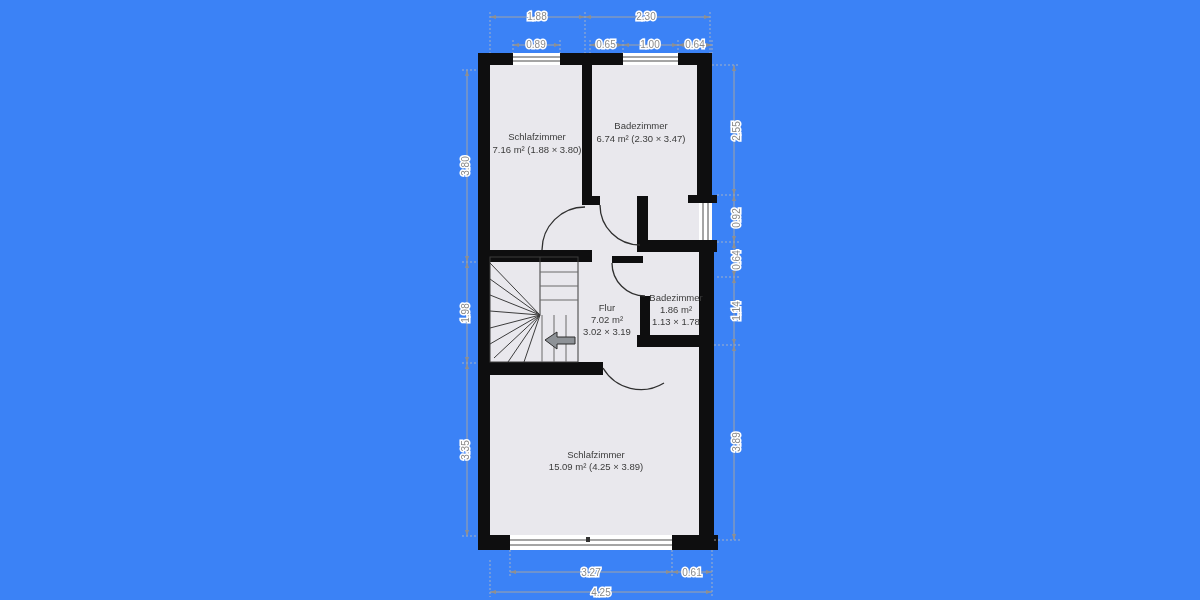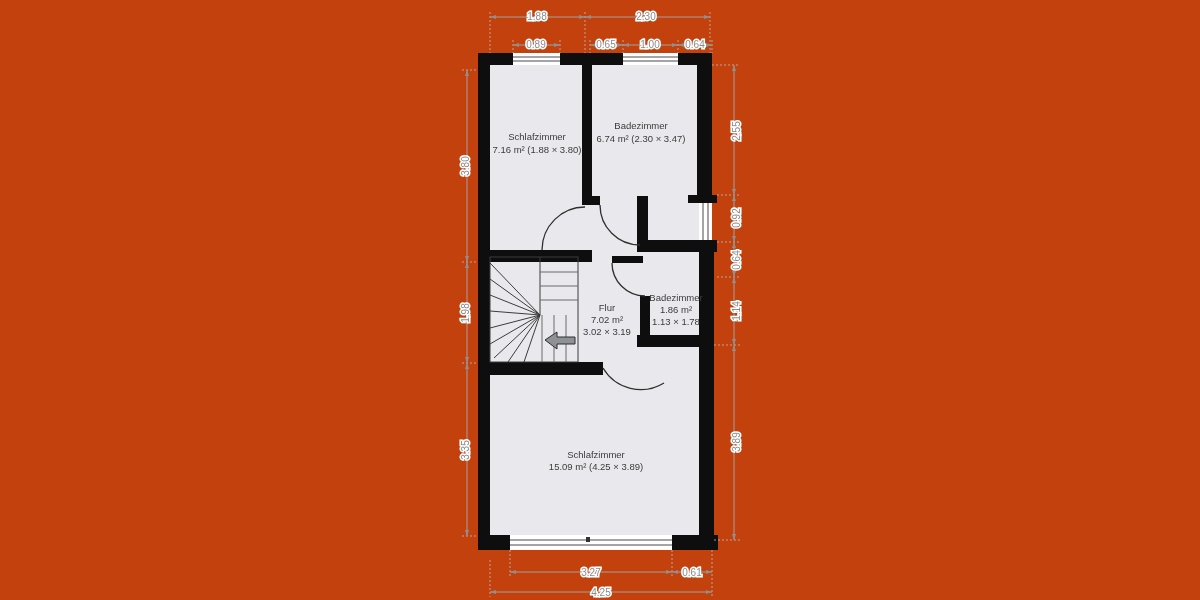--- a/index.html
+++ b/index.html
@@ -1,16 +1,16 @@
 <!DOCTYPE html>
 <html><head>
 <meta charset="utf-8">
 <style>
   html,body{margin:0;padding:0;background:#ffffff;}
-  .canvas{position:relative;width:1200px;height:600px;background:#c2410c;overflow:hidden;}
+  .canvas{position:relative;width:1200px;height:600px;background:#3b82f6;overflow:hidden;}
   svg{display:block;}
   .wall{fill:#0e0e0f;stroke:none;}
   .roomfill{fill:#e9e8ed;}
   .win{fill:#ffffff;}
   .winline{stroke:#4a4a4a;stroke-width:1;}
   .stair{stroke:#3c3c3c;stroke-width:1;fill:none;}
   .stairlight{stroke:#6a6a6a;stroke-width:1;fill:none;}
   .door{stroke:#2f2f2f;stroke-width:1.3;fill:none;}
   .leaf{fill:#0e0e0f;}
   .dimline{stroke:#a3a3a3;stroke-width:1;fill:none;}

